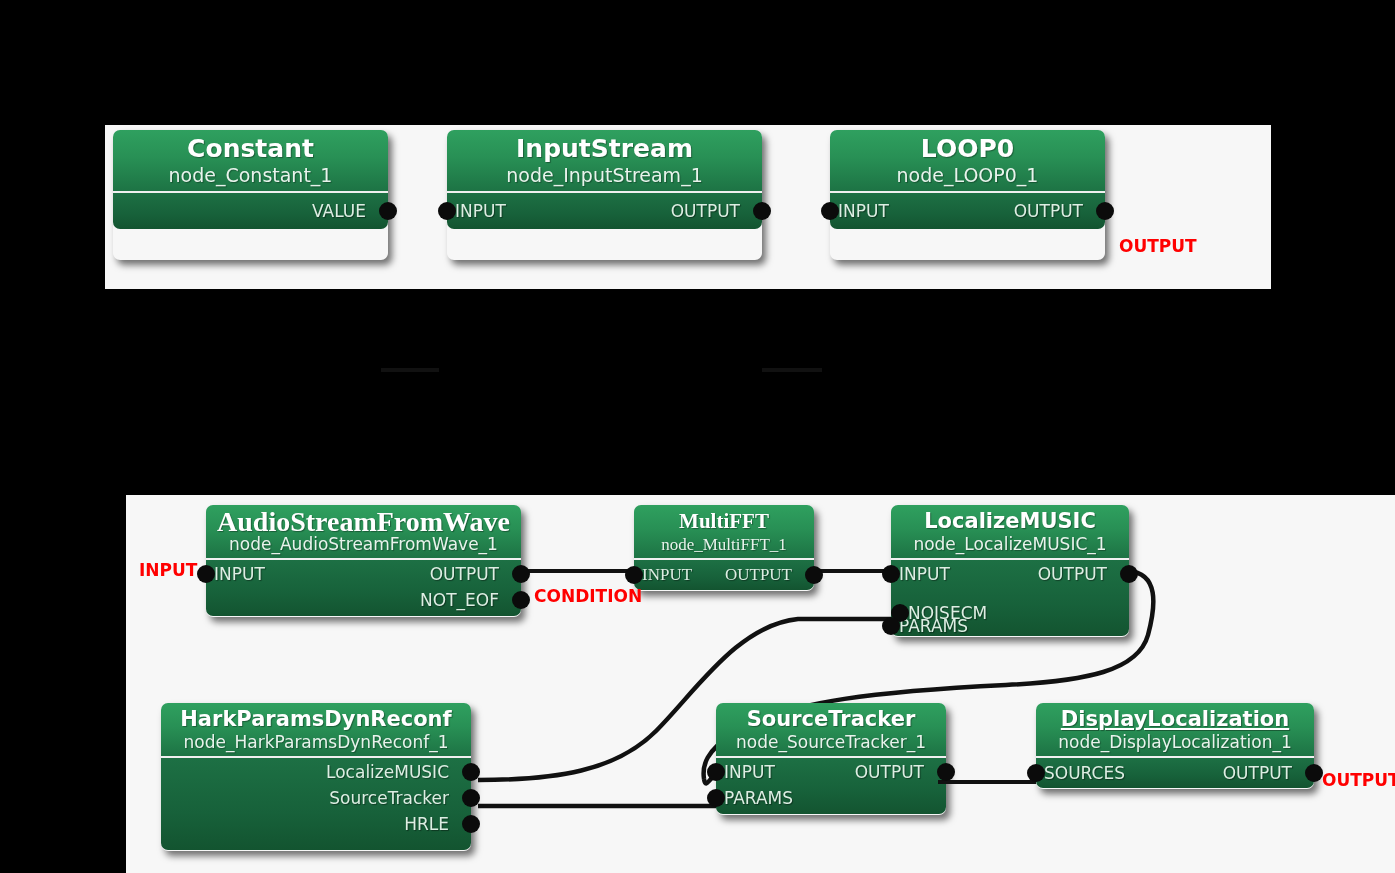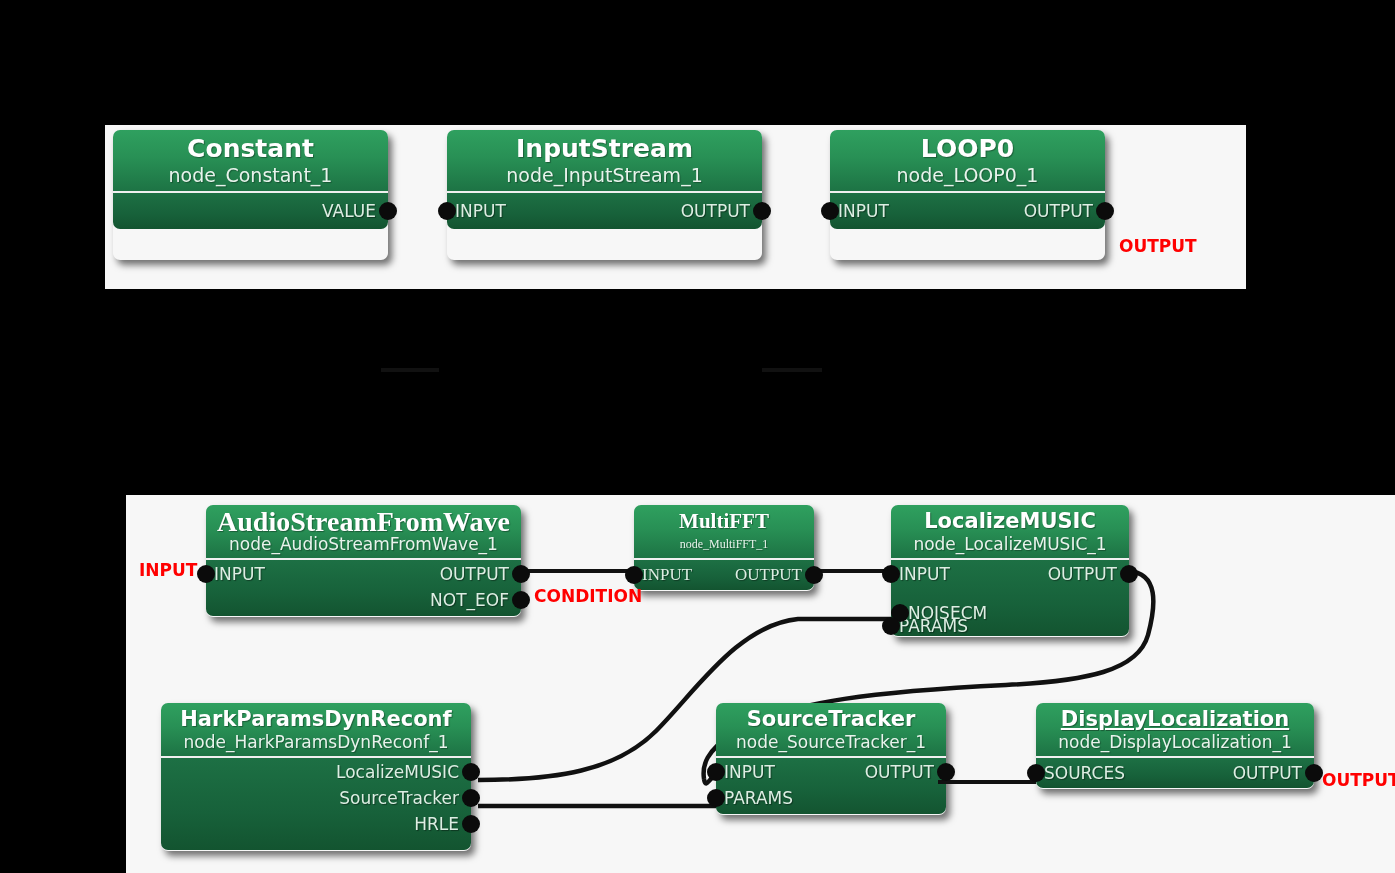--- a/index.html
+++ b/index.html
@@ -16,20 +16,21 @@
     width: 1395px;
     height: 873px;
     background: #000000;
   }
 
   
   .panel {
     position: absolute;
     background: #f7f7f7;
     overflow: visible;
+    padding-left: 25px;
   }
 
   .panel-svg {
     position: absolute;
     left: 0;
     top: 0;
     overflow: visible;
     pointer-events: none;
   }
 
@@ -77,21 +78,21 @@
     line-height: 26px;
   }
   .port-label {
     position: absolute;
     color: #ddeee3;
     font-size: 17px;
     white-space: nowrap;
     text-shadow: 1px 1px 1px rgba(0,0,0,0.4);
   }
   .port-label.in  { left: 8px; }
-  .port-label.out { right: 12px; text-align: center; }
+  .port-label.out { right: 22px; text-align: center; }
 
   
   .port-dot {
     position: absolute;
     width: 18px;
     height: 18px;
     border-radius: 50%;
     background: #0b0b0b;
     top: 50%;
     transform: translateY(-50%);
@@ -207,21 +208,21 @@
         <div class="port-row" style="top:1px;">
           <span class="port-label out">NOT_EOF</span>
           <span class="port-dot out"></span>
         </div>
       </div>
     </div>
 
     <div class="node" style="left:508px; top:10px; width:180px; height:86px;font-family:Liberation Serif, serif;">
       <div class="node-head">
         <div class="node-title" style="font-size:21px; line-height:25px;">MultiFFT</div>
-        <div class="node-sub" style="font-size:12px; line-height:21px;text-align:center;">node_MultiFFT_1</div>
+        <div class="node-sub" style="font-size:17px; line-height:21px;text-align:center;">node_MultiFFT_1</div>
       </div>
       <div class="node-body" style="height:30px;">
         <div class="port-row" style="top:2px;">
           <span class="port-label in">INPUT</span>
           <span class="port-dot in"></span>
           <span class="port-label out">OUTPUT</span>
           <span class="port-dot out"></span>
         </div>
       </div>
     </div>

